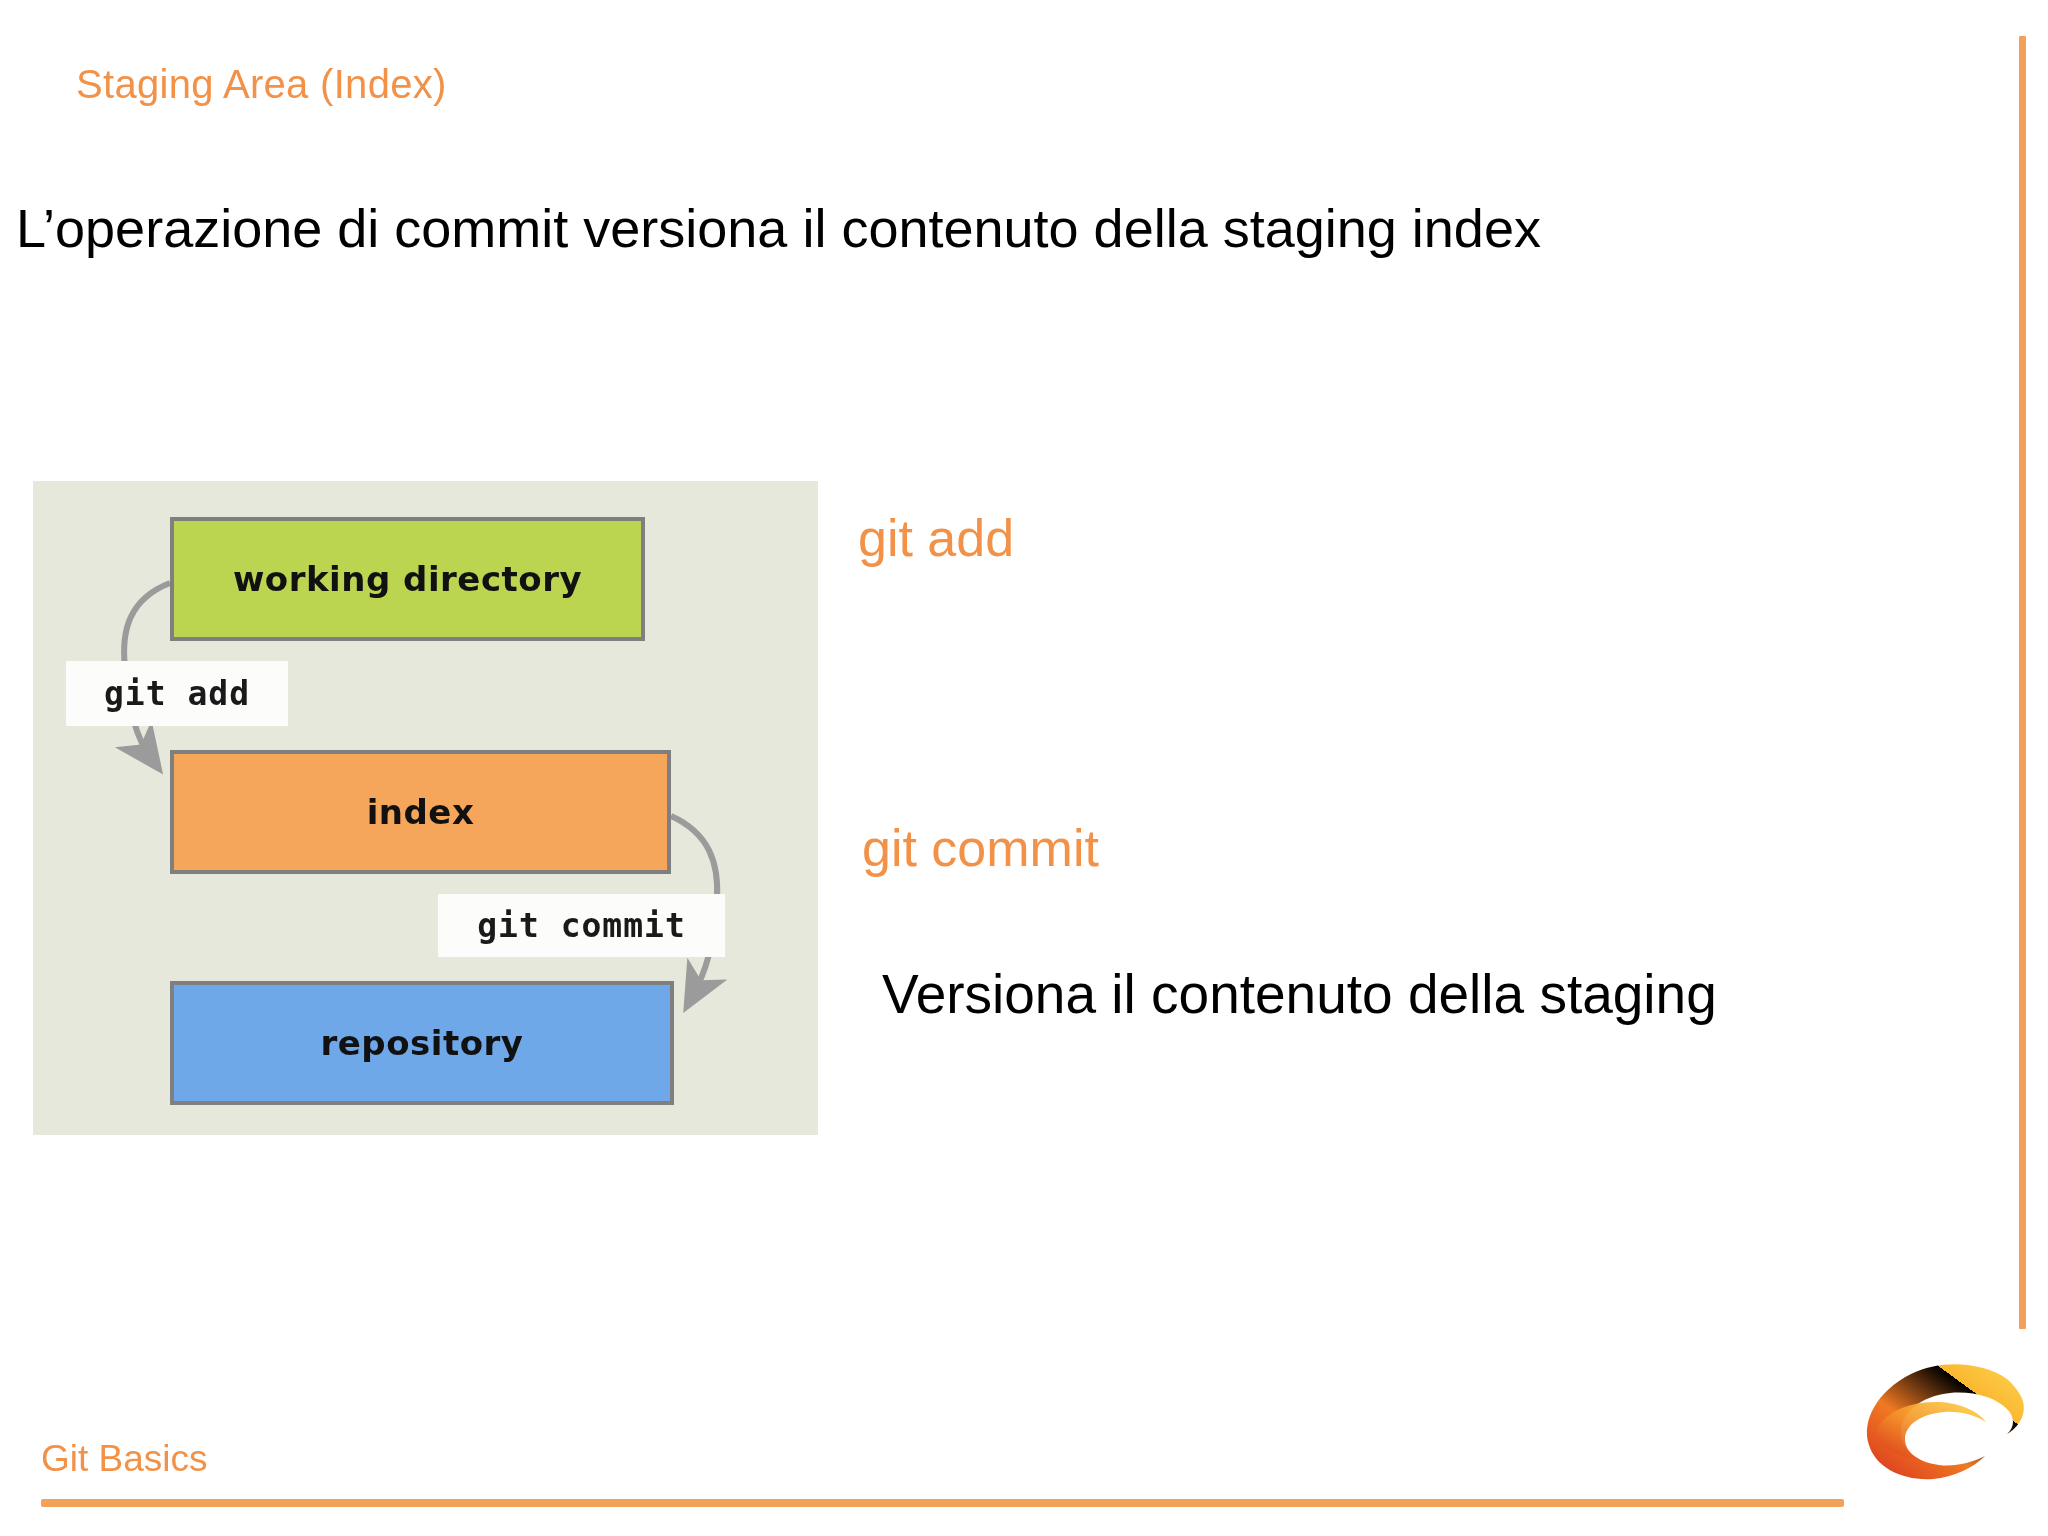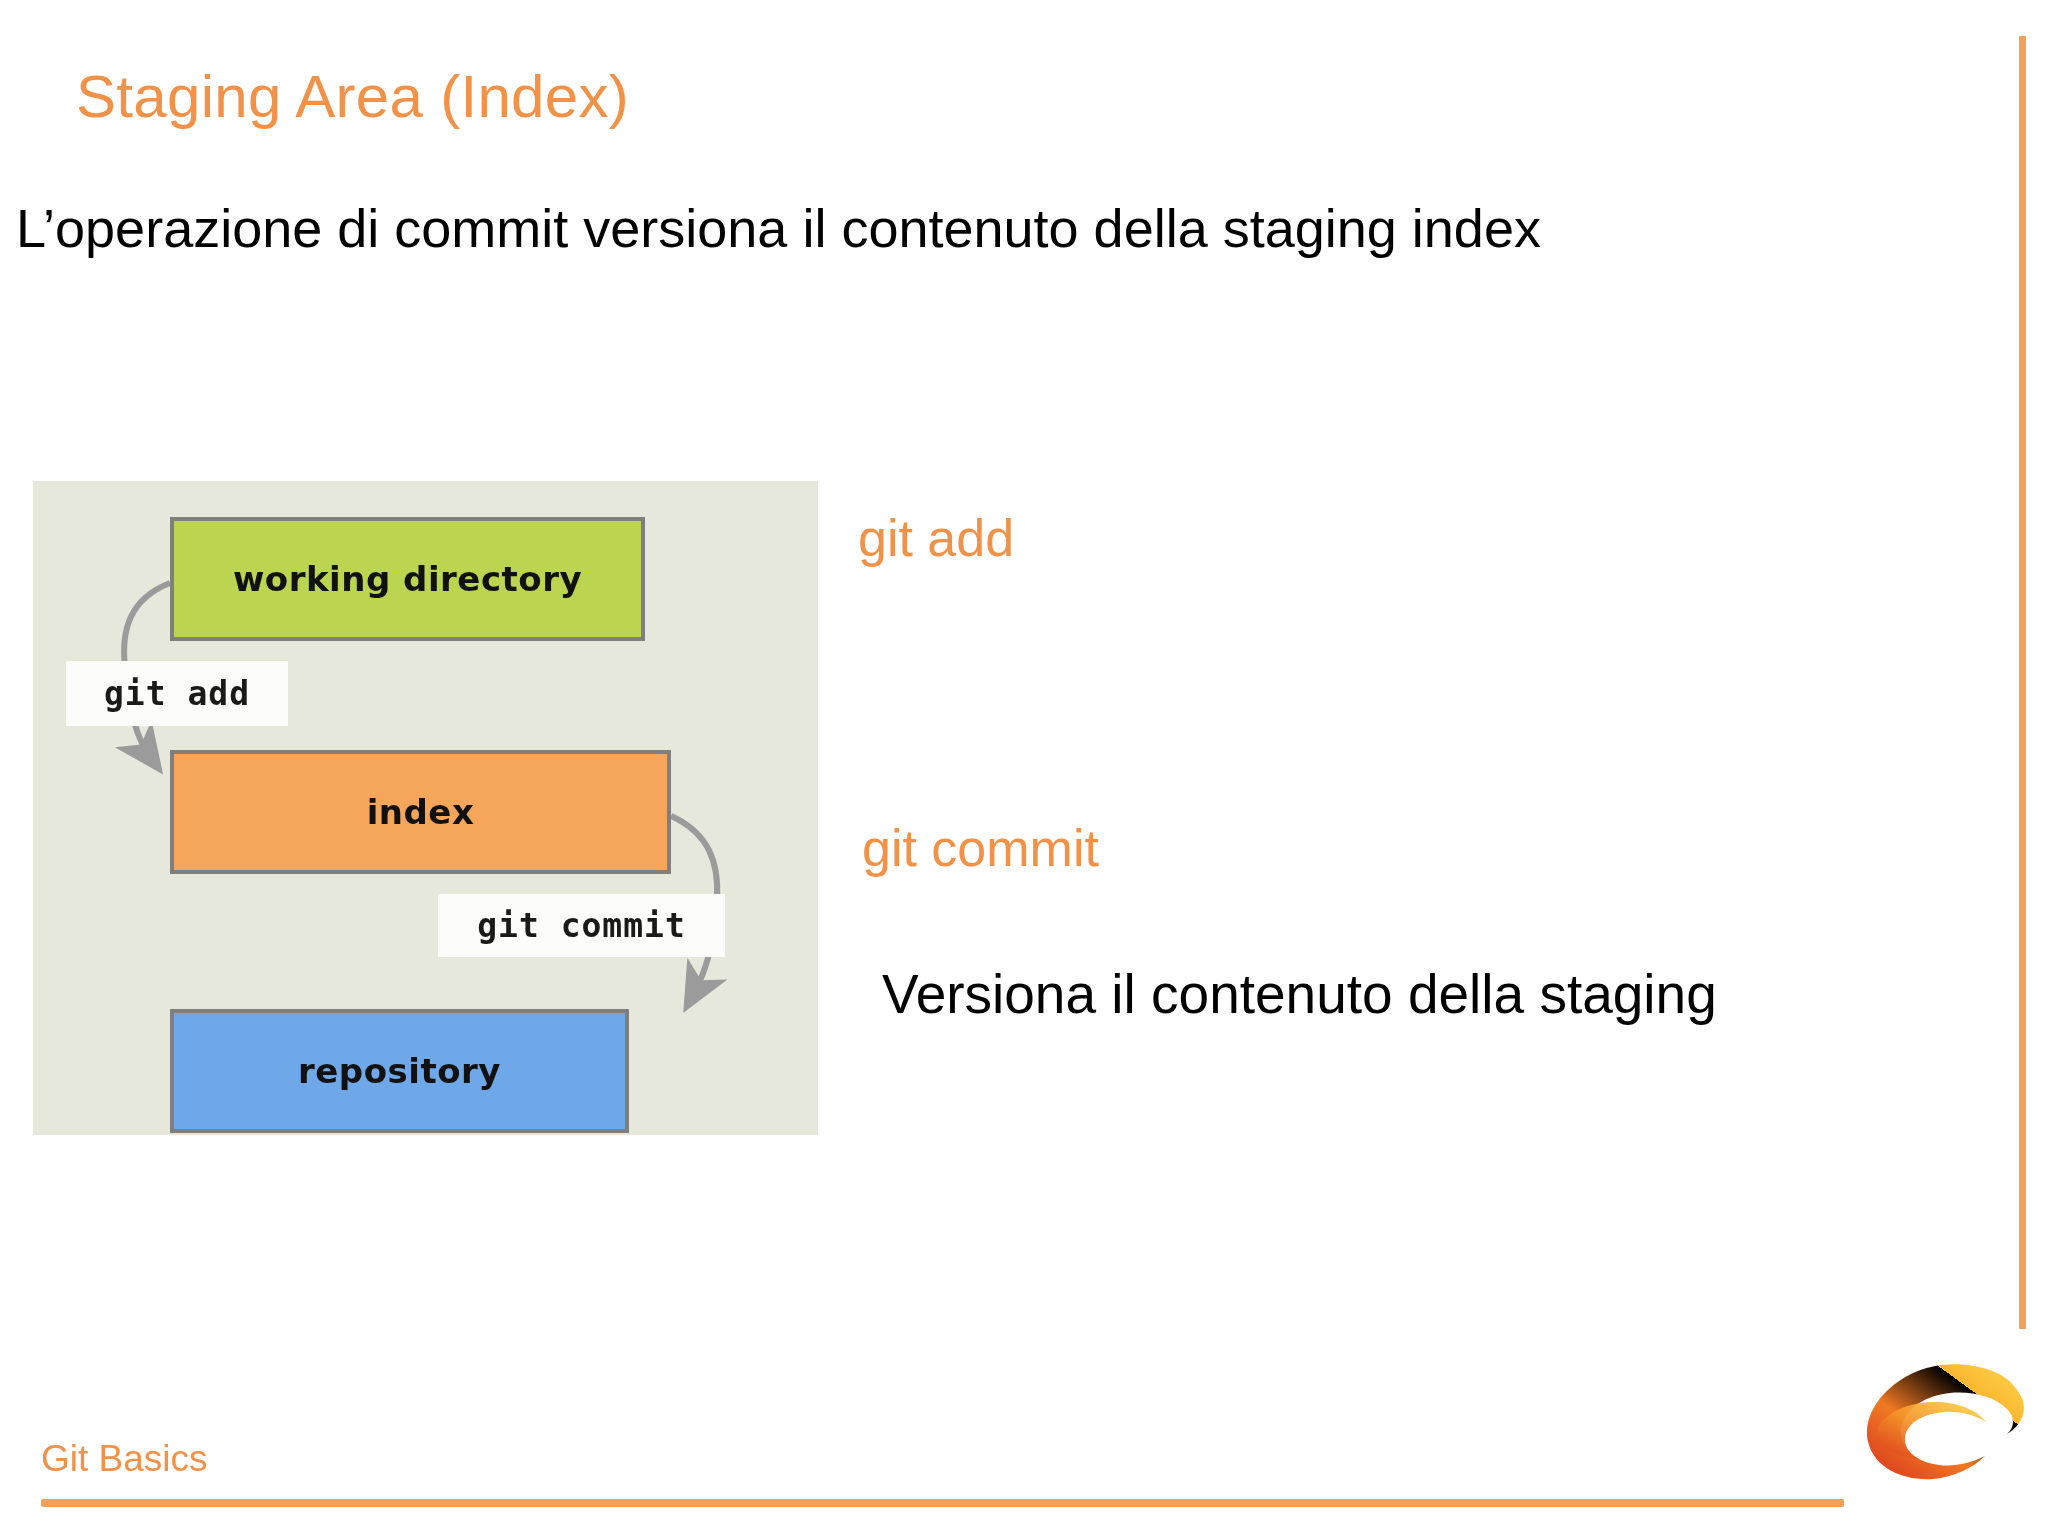--- a/index.html
+++ b/index.html
@@ -14,21 +14,21 @@
     background: #ffffff;
     overflow: hidden;
     font-family: "Liberation Sans", sans-serif;
   }
 
   
   #slide-title {
     position: absolute;
     left: 76px;
     top: 62px;
-    font-size: 60px;
+    font-size: 40px;
     color: #F29249;
     font-family: "Liberation Sans", sans-serif;
     letter-spacing: 0.3px;
     white-space: nowrap;
   }
 
   
   #body-bullet {
     position: absolute;
     left: 16px;
@@ -76,24 +76,23 @@
   #node-index {
     left: 137px;
     top: 269px;
     width: 501px;
     height: 124px;
     background: #F5A65B;
   }
   #node-repository {
     left: 137px;
     top: 500px;
-    width: 459px;
+    width: 504px;
     height: 124px;
     background: #6EA8E8;
-    margin-top: 28px;
   }
   .cmd-label {
     position: absolute;
     background: #FCFCFA;
     font-family: "DejaVu Sans Mono", "Liberation Mono", monospace;
     font-weight: bold;
     font-size: 33px;
     color: #1a1a1a;
     display: flex;
     align-items: center;

